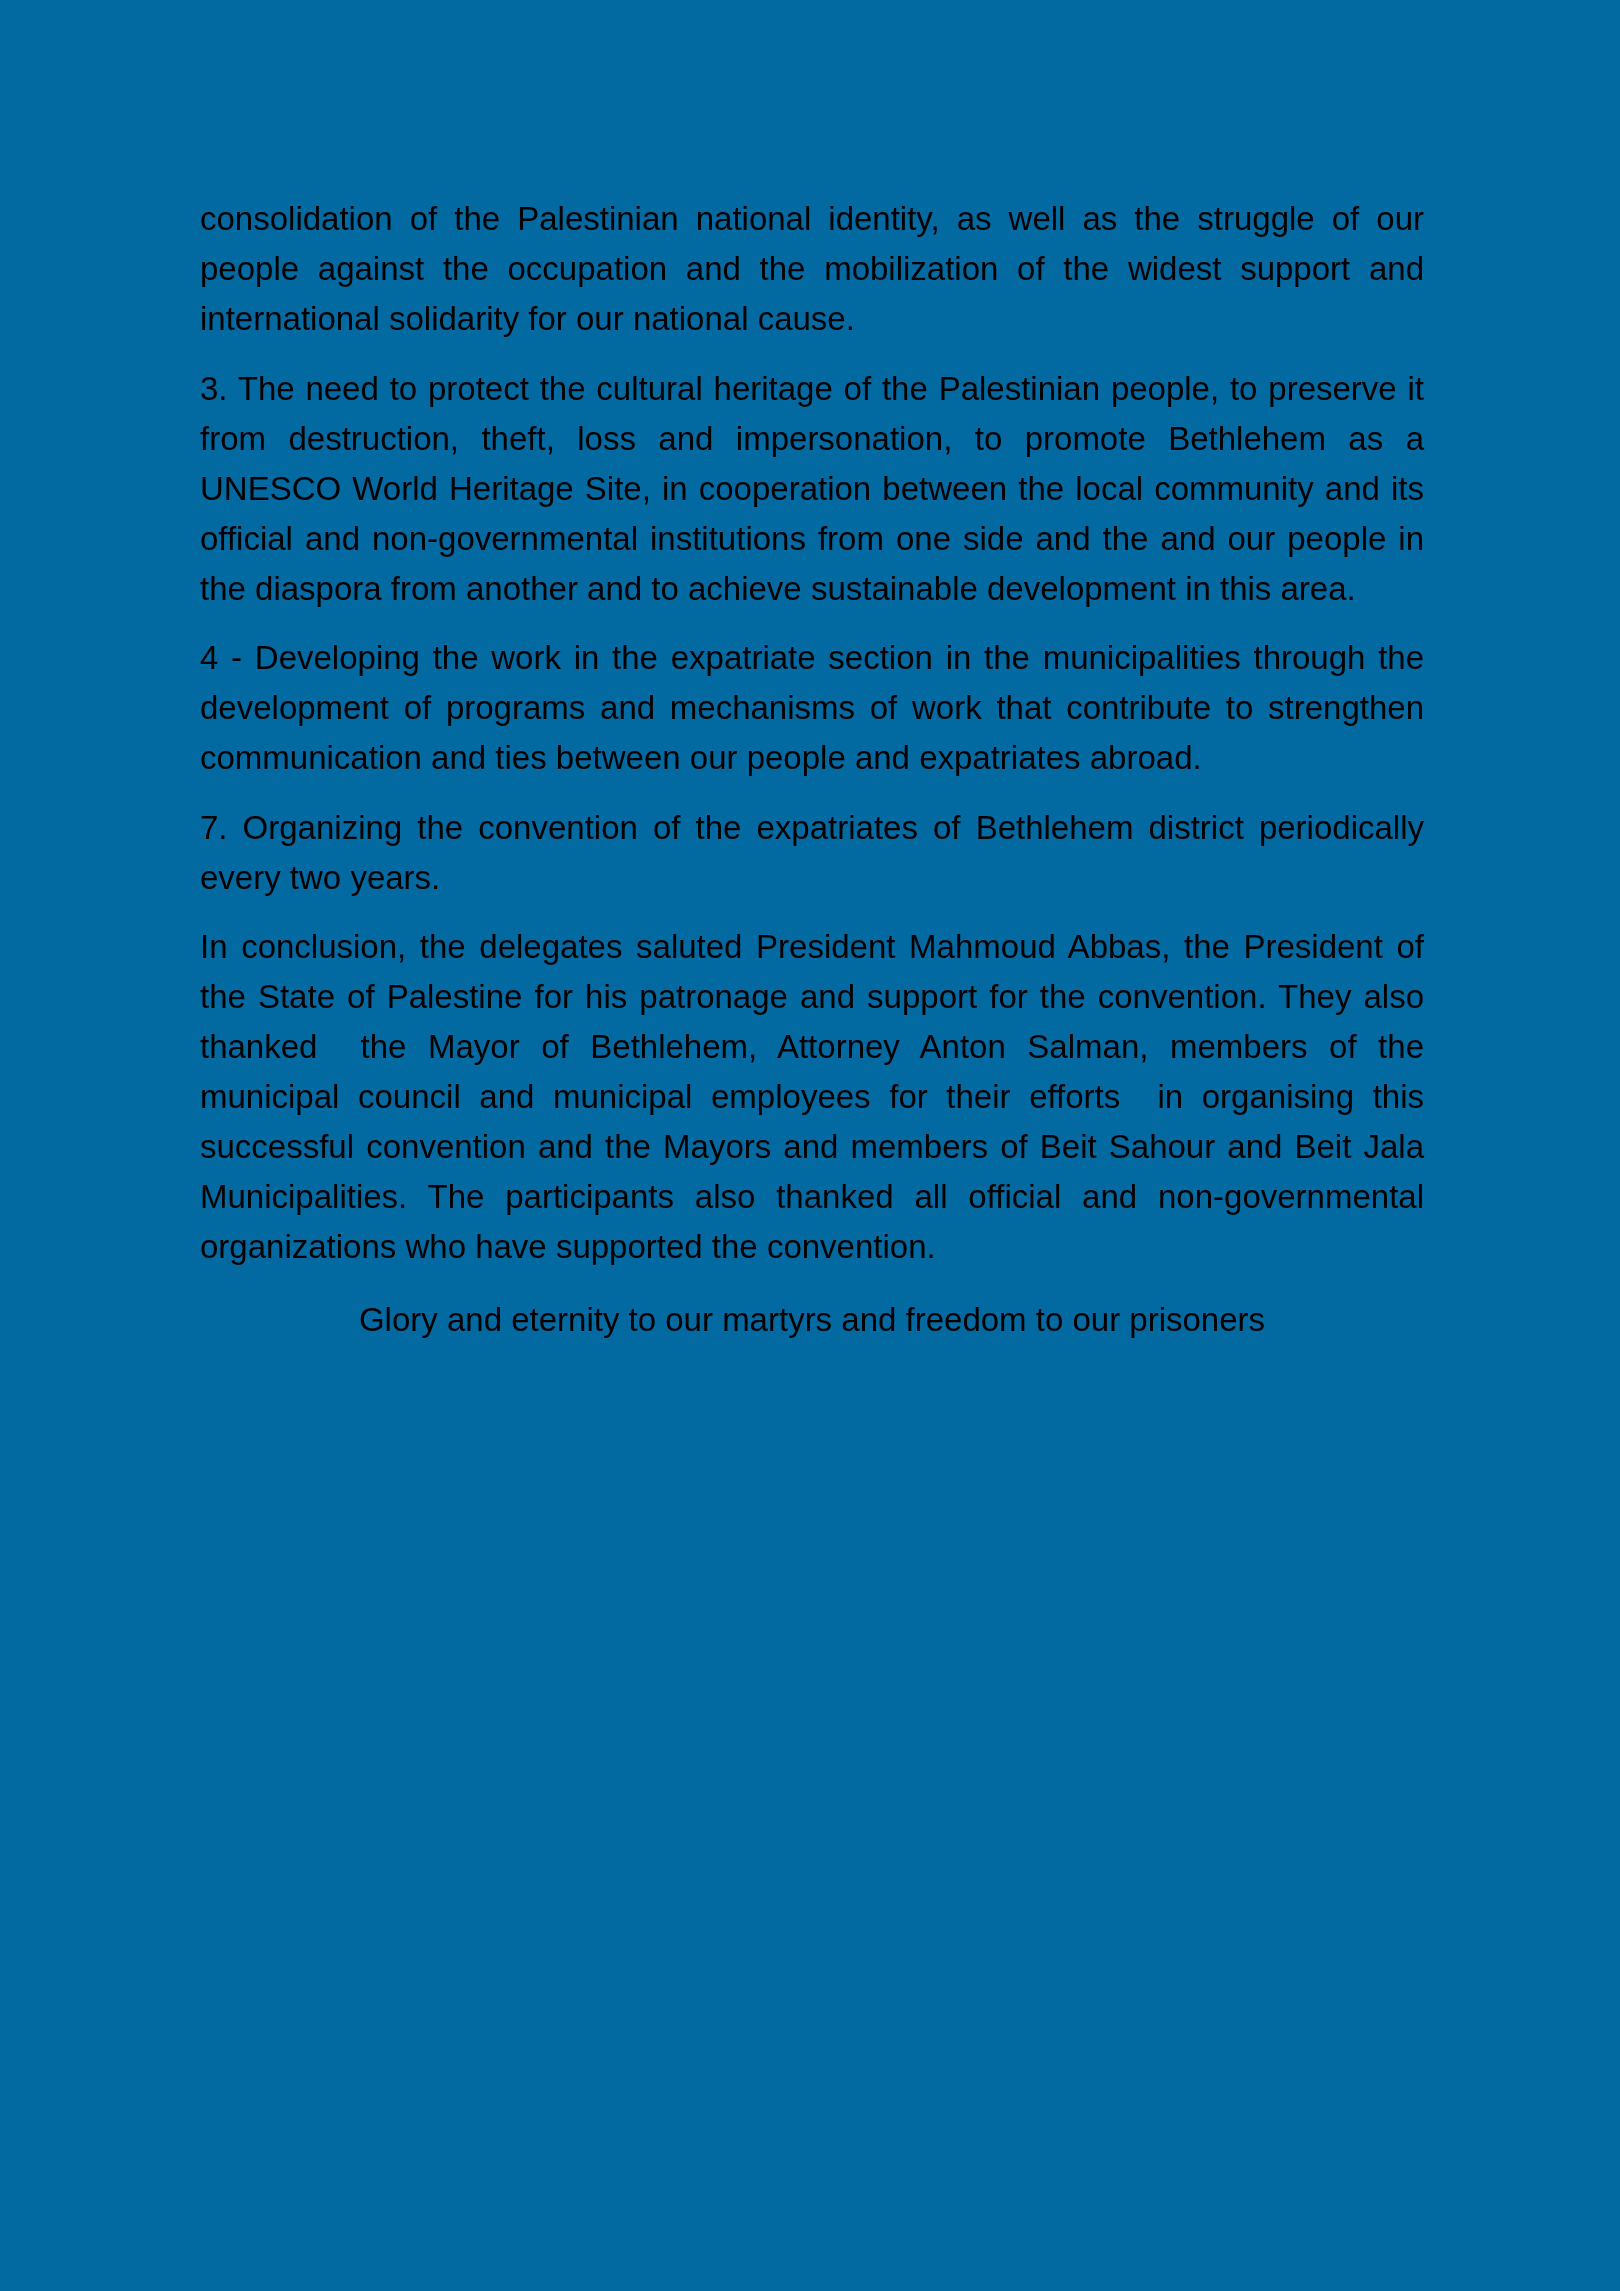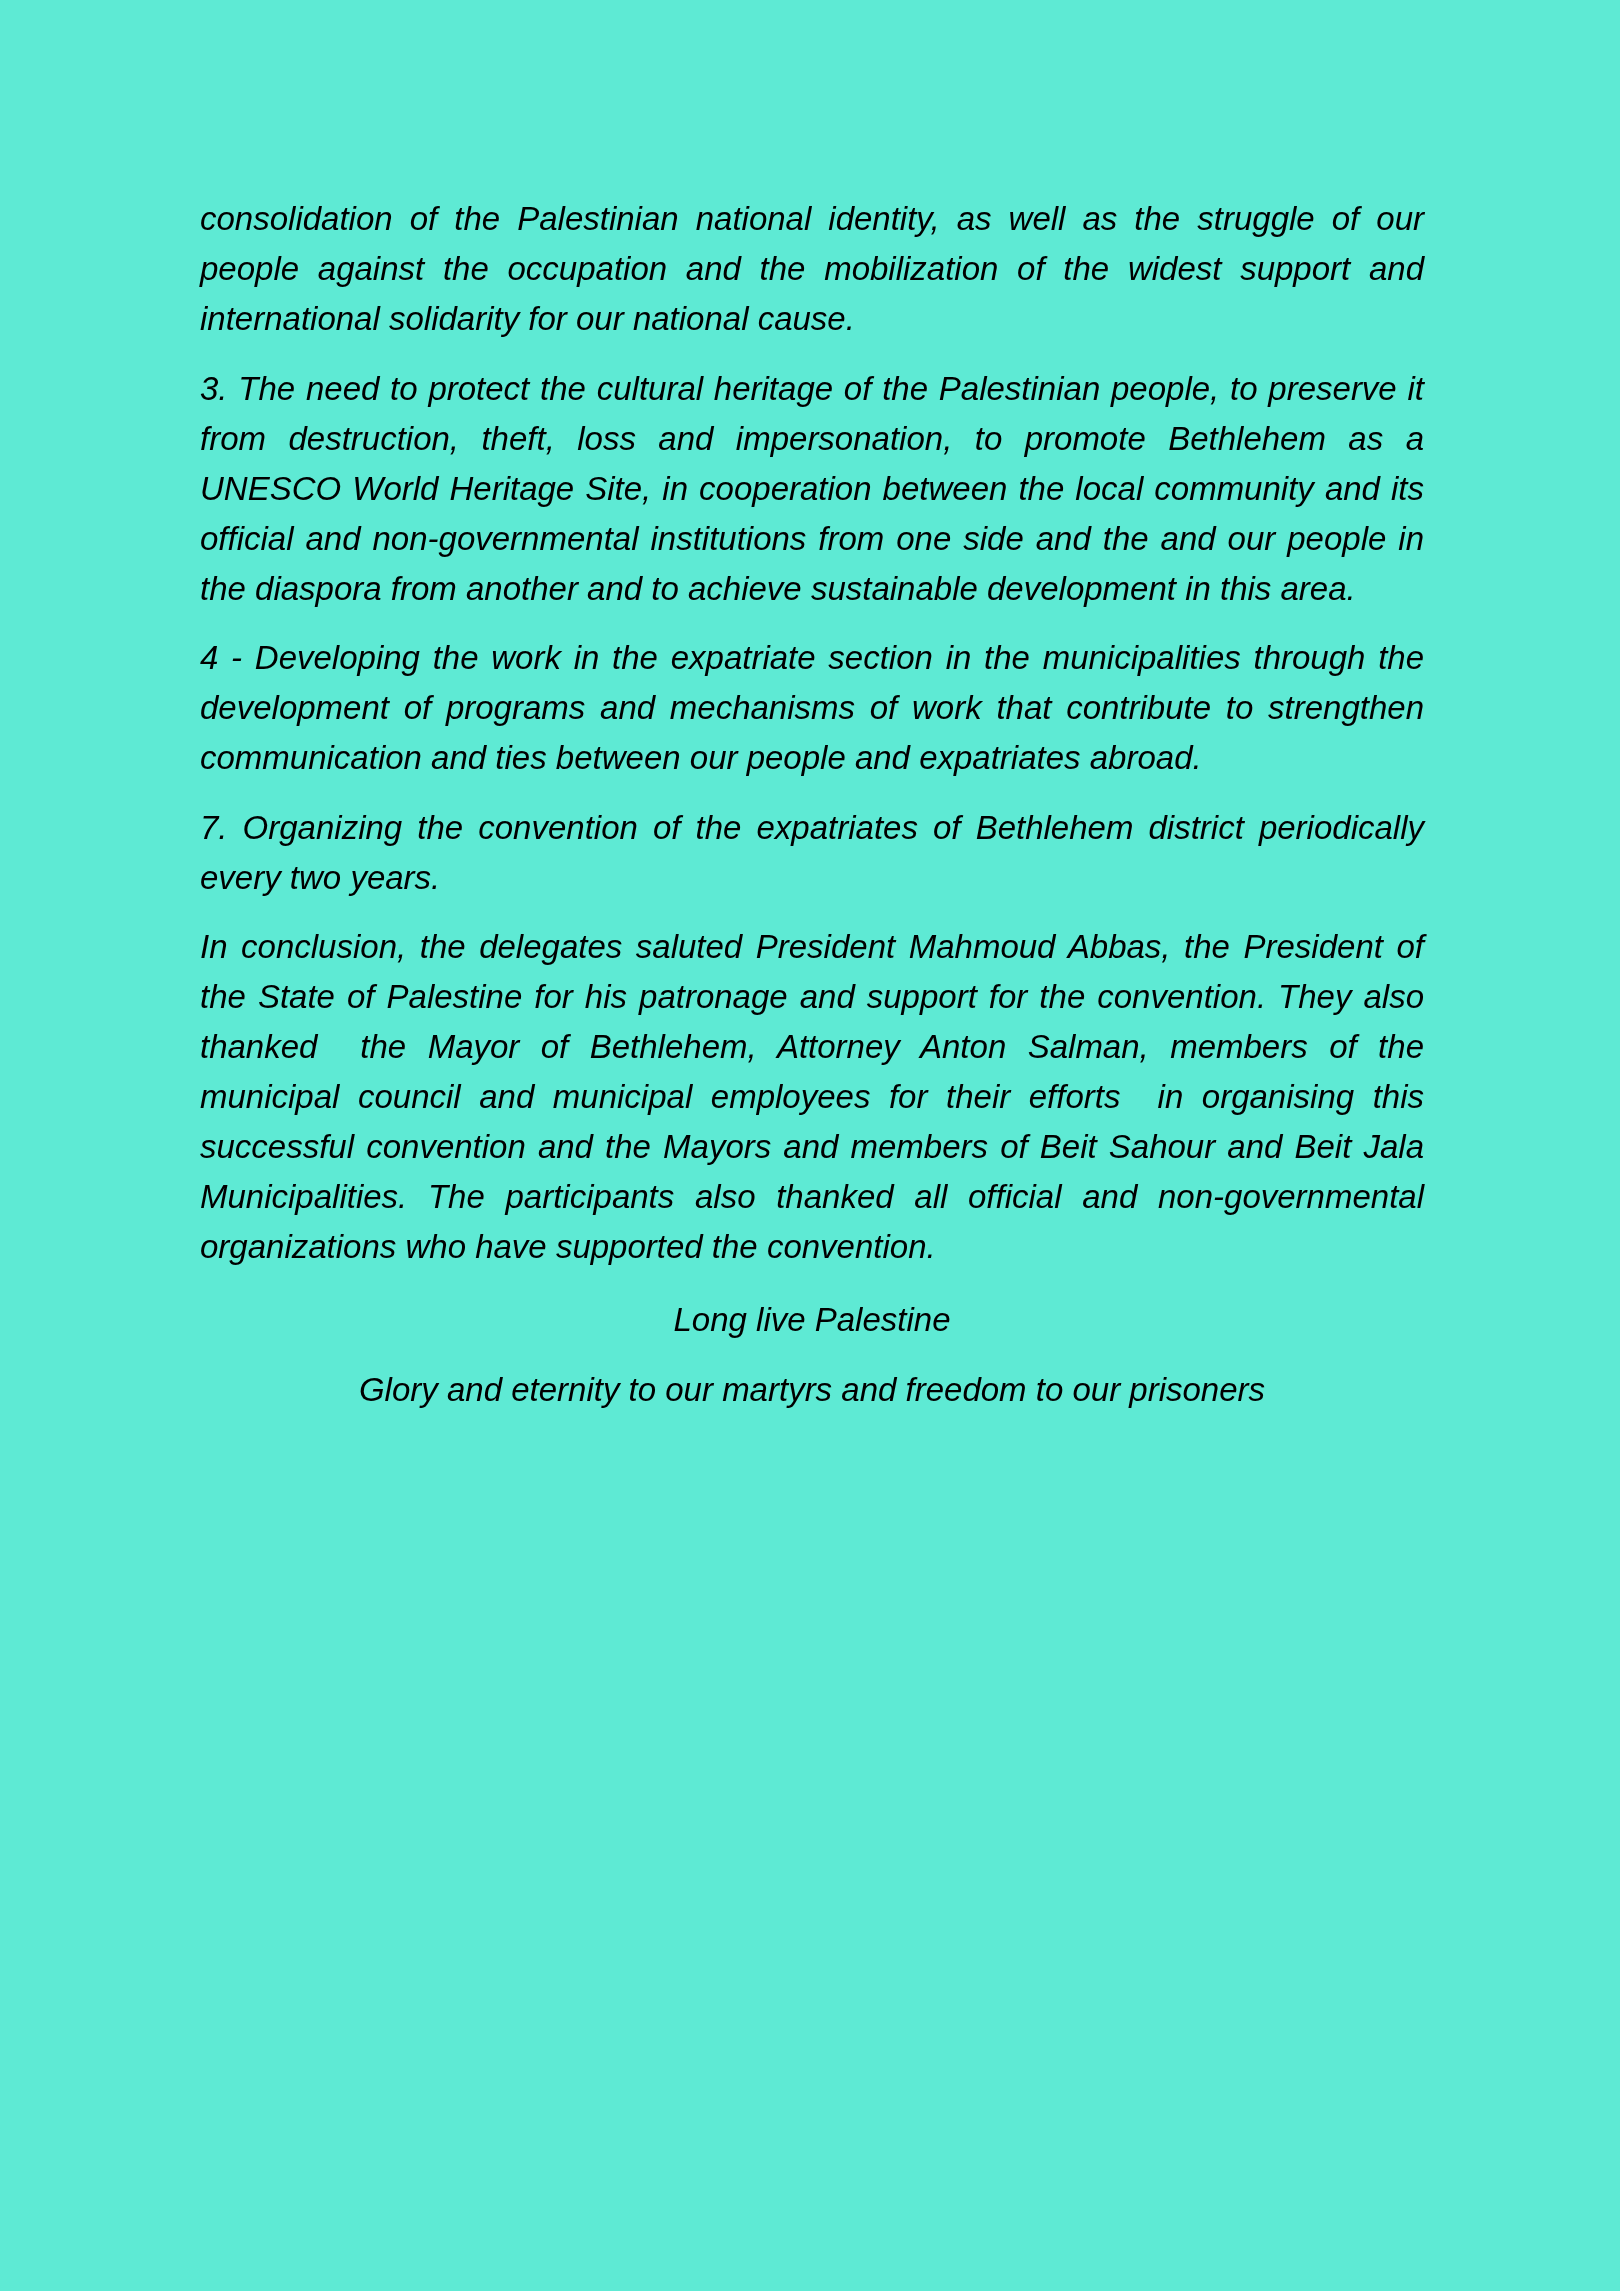--- a/index.html
+++ b/index.html
@@ -10,24 +10,23 @@
 
   body {
     font-family: "Liberation Sans", sans-serif;
     color: #000000;
   }
 
   .page {
     position: relative;
     width: 1621px;
     height: 2292px;
-    background: #5eead4;
+    background: #0369a1;
     box-sizing: border-box;
     overflow: hidden;
-    font-style: italic;
   }
 
   .content {
     position: absolute;
     left: 200px;
     top: 194px;
     width: 1224px;
   }
 
   .para {
@@ -76,19 +75,18 @@
 
     <p class="para">4 - Developing the work in the expatriate section in the municipalities through the development of programs and mechanisms of work that contribute to strengthen communication and ties between our people and expatriates abroad.</p>
 
 
 
     <p class="para">7. Organizing the convention of the expatriates of Bethlehem district periodically every two years.</p>
 
     <p class="para">In conclusion, the delegates saluted President Mahmoud Abbas, the President of the State of Palestine for his patronage and support for the convention. They also thanked  the Mayor of Bethlehem, Attorney Anton Salman, members of the municipal council and municipal employees for their efforts  in organising this successful convention and the Mayors and members of Beit Sahour and Beit Jala Municipalities. The participants also thanked all official and non-governmental organizations who have supported the convention.</p>
 
     <div class="center-block">
-      <p class="centered">Long live Palestine</p>
       <p class="centered">Glory and eternity to our martyrs and freedom to our prisoners</p>
     </div>
 
   </div>
 </div>
 
 
 </body></html>

